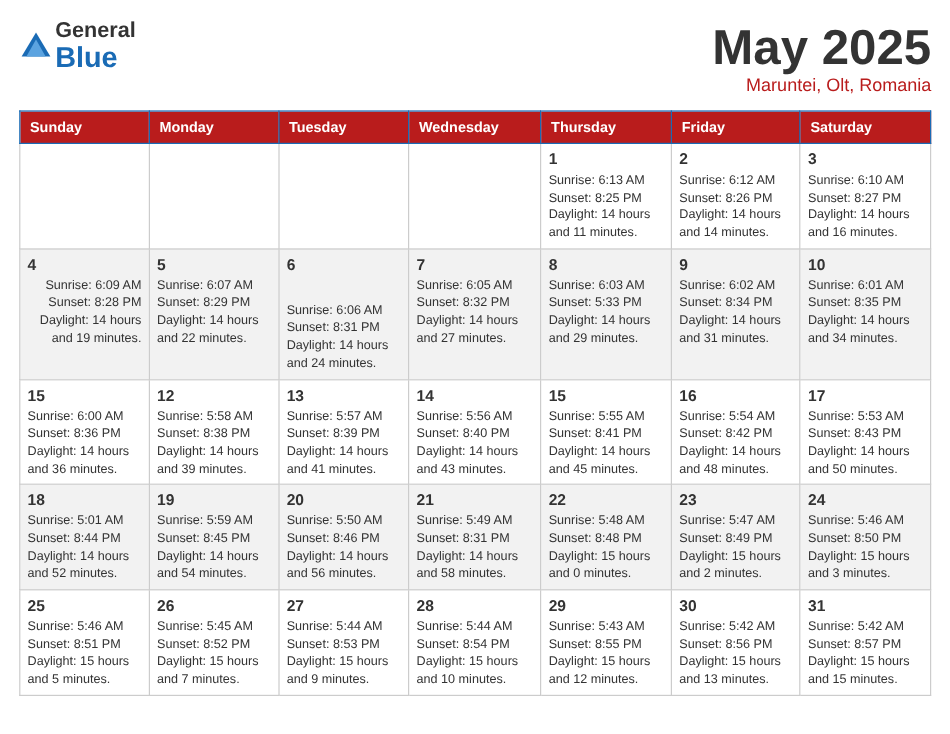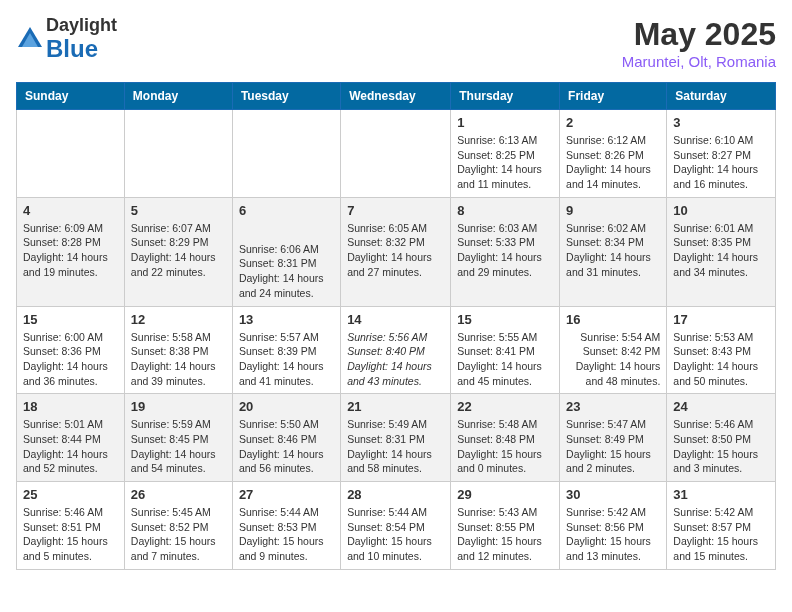--- a/index.html
+++ b/index.html
@@ -37,27 +37,27 @@
     }
     .logo-icon {
       width: 28px;
       height: 28px;
       margin-right: 2px;
     }
     .title-area {
       text-align: right;
     }
     .month-title {
-      font-size: 32px;
+      font-size: 41px;
       font-weight: bold;
       color: #333;
     }
     .location-title {
       font-size: 15px;
-      color: #8b5cf6;
+      color: #b91c1c;
     }
     .calendar-table {
       width: 100%;
       border-collapse: collapse;
       font-size: 11px;
     }
     .calendar-table th {
       background-color: #1a6bb5;
       color: white;
       text-align: left;
@@ -87,35 +87,35 @@
     .empty-cell {
       background: #f9f9f9;
     }
     tr:nth-child(even) td {
       background-color: #f2f2f2;
     }
     tr:nth-child(odd) td {
       background-color: #ffffff;
     }
     .calendar-table thead tr th {
-      background-color: #0369a1;
+      background-color: #b91c1c;
       margin-left: 48px;
     }
   </style>
 </head>
 <body>
 
 <div class="header-area">
   <div class="logo">
     <svg class="logo-icon" viewBox="0 0 28 28">
       <polygon points="14,2 26,22 2,22" fill="#1a6bb5"></polygon>
       <polygon points="14,8 22,22 6,22" fill="#5ba3e0"></polygon>
     </svg>
     <div class="logo-text">
-      <span class="logo-general">Daylight</span>
+      <span class="logo-general">General</span>
       <span class="logo-blue">Blue</span>
     </div>
   </div>
   <div class="title-area">
     <div class="month-title">May 2025</div>
     <div class="location-title">Maruntei, Olt, Romania</div>
   </div>
 </div>
 
 <table class="calendar-table">
@@ -154,21 +154,21 @@
           <div class="day-number">3</div>
           <div class="day-detail" style="white-space: pre-line;">Sunrise: 6:10 AM
 Sunset: 8:27 PM
 Daylight: 14 hours
 and 16 minutes.</div>
         </td>
       </tr>
       <tr>
         <td>
           <div class="day-number">4</div>
-          <div class="day-detail" style="white-space: pre-line;">Sunrise: 6:09 AM
+          <div class="day-detail" style="white-space: pre-line; text-align: right;">Sunrise: 6:09 AM
 Sunset: 8:28 PM
 Daylight: 14 hours
 and 19 minutes.</div>
         </td>
         <td>
           <div class="day-number">5</div>
           <div class="day-detail" style="white-space: pre-line;">Sunrise: 6:07 AM
 Sunset: 8:29 PM
 Daylight: 14 hours
 and 22 minutes.</div>
@@ -226,35 +226,35 @@
         </td>
         <td>
           <div class="day-number">13</div>
           <div class="day-detail" style="white-space: pre-line;">Sunrise: 5:57 AM
 Sunset: 8:39 PM
 Daylight: 14 hours
 and 41 minutes.</div>
         </td>
         <td>
           <div class="day-number">14</div>
-          <div class="day-detail" style="white-space: pre-line; font-style: italic;">Sunrise: 5:56 AM
+          <div class="day-detail" style="white-space: pre-line;">Sunrise: 5:56 AM
 Sunset: 8:40 PM
 Daylight: 14 hours
 and 43 minutes.</div>
         </td>
         <td>
           <div class="day-number">15</div>
           <div class="day-detail" style="white-space: pre-line;">Sunrise: 5:55 AM
 Sunset: 8:41 PM
 Daylight: 14 hours
 and 45 minutes.</div>
         </td>
         <td>
           <div class="day-number">16</div>
-          <div class="day-detail" style="white-space: pre-line; text-align: right;">Sunrise: 5:54 AM
+          <div class="day-detail" style="white-space: pre-line;">Sunrise: 5:54 AM
 Sunset: 8:42 PM
 Daylight: 14 hours
 and 48 minutes.</div>
         </td>
         <td>
           <div class="day-number">17</div>
           <div class="day-detail" style="white-space: pre-line;">Sunrise: 5:53 AM
 Sunset: 8:43 PM
 Daylight: 14 hours
 and 50 minutes.</div>

